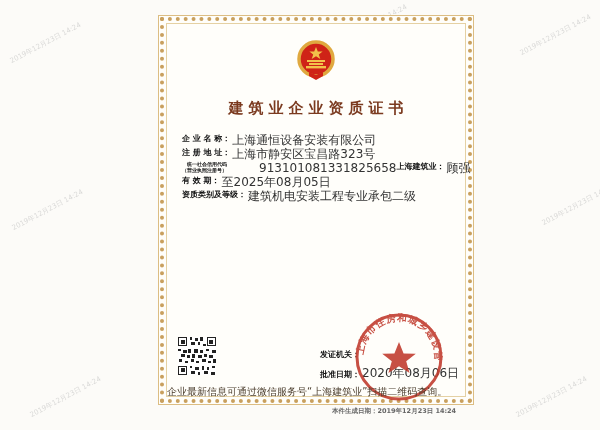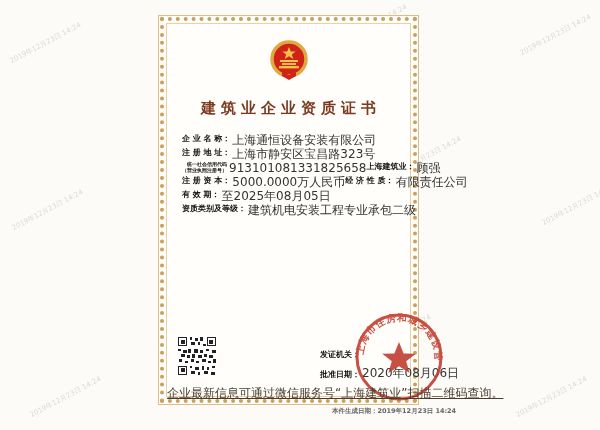--- a/index.html
+++ b/index.html
@@ -10,53 +10,53 @@
   }
   
   .wm{position:absolute;font-size:7px;color:#bdbdbd;opacity:.55;
       transform:rotate(-28deg);white-space:nowrap;pointer-events:none;}
   .w1{left:178px;top:32px}.w2{left:332px;top:20px}.w3{left:516px;top:30px}
   .w4{left:6px;top:38px}.w5{left:538px;top:200px}.w6{left:8px;top:205px}
   .w7{left:356px;top:330px}.w8{left:212px;top:252px}.w9{left:512px;top:392px}
   .w10{left:26px;top:392px}.w11{left:244px;top:58px}.w12{left:386px;top:152px}
 
   
-  .cert{position:absolute;left:158px;top:15px;width:261px;height:390px;
+  .cert{position:absolute;left:158px;top:15px;width:316px;height:390px;
         background:#fffefa;box-sizing:border-box;padding-left:40px;}
   .b1{position:absolute;inset:0;border:1px solid #dcbd83;pointer-events:none;}
   .b2{position:absolute;inset:2px;border:4px dotted #c9a05e;pointer-events:none;}
   .b3{position:absolute;inset:8px;border:1px solid #e5d1a3;pointer-events:none;}
   .cert-content{position:absolute;inset:10px;text-align:center;}
 
   .emblem-wrap{margin-top:14px;}
   .cert-title{margin-top:10px;font-size:15px;font-weight:bold;
               letter-spacing:5px;color:#7b3a1f;text-indent:5px;}
 
   
   .fields{margin:16px 4px 0 14px;text-align:right;}
   .frow{display:flex;margin-bottom:3px;line-height:10px;}
   .fcell{display:flex;align-items:flex-start;}
-  .fcell.left{flex:0 0 60%;}
+  .fcell.left{flex:0 0 60%;gap:30px;}
   .fcell.right{flex:0 0 40%;}
   .flabel{font-size:8px;font-weight:bold;color:#111;white-space:nowrap;}
   .fvalue{font-size:12px;color:#333;margin-left:2px;white-space:nowrap;
           padding-top:1px;}
   .tinylabel{display:inline-flex;flex-direction:column;font-size:5px;
              line-height:5.5px;font-weight:bold;color:#111;white-space:nowrap;}
 
   
   .qr{position:absolute;left:20px;top:322px;}
   .issue-authority{position:absolute;left:162px;top:334px;font-size:8px;
                    font-weight:bold;color:#111;}
   .issue-date{position:absolute;left:162px;top:350px;font-size:8px;
               font-weight:bold;color:#111;white-space:nowrap;}
   .issue-date .fvalue{font-weight:normal;}
   .seal{position:absolute;left:195px;top:296px;opacity:.88;}
-  .footnote{position:absolute;left:9px;top:370px;font-size:12px;
-            color:#4a3c2c;white-space:nowrap;text-decoration:underline;}
+  .footnote{position:absolute;left:9px;top:370px;font-size:10px;
+            color:#4a3c2c;white-space:nowrap;}
 
   .genline{position:absolute;left:332px;top:407px;font-size:6.5px;color:#666;
            white-space:nowrap;font-weight:bold;}
 </style>
 </head>
 <body>
 
 <div class="wm w1">2019年12月23日 14:24</div>
 <div class="wm w2">2019年12月23日 14:24</div>
 <div class="wm w3">2019年12月23日 14:24</div>
@@ -106,30 +106,20 @@
         <div class="fcell left">
           <span class="tinylabel">
             <span>统一社会信用代码</span>
             <span>（营业执照注册号）</span>
           </span>
           <span class="fvalue">913101081331825658</span>
         </div>
         <div class="fcell right">
           <span class="flabel">上海建筑业：</span>
           <span class="fvalue">顾强</span>
-        </div>
-      </div>
-      <div class="frow">
-        <div class="fcell left">
-          <span class="flabel">注 册 资 本：</span>
-          <span class="fvalue">5000.0000万人民币</span>
-        </div>
-        <div class="fcell right">
-          <span class="flabel">经 济 性 质：</span>
-          <span class="fvalue">有限责任公司</span>
         </div>
       </div>
       <div class="frow">
         <div class="fcell right">
           <span class="flabel">有  效  期：</span>
           <span class="fvalue">至2025年08月05日</span>
         </div>
       </div>
       <div class="frow">
         <div class="fcell">

